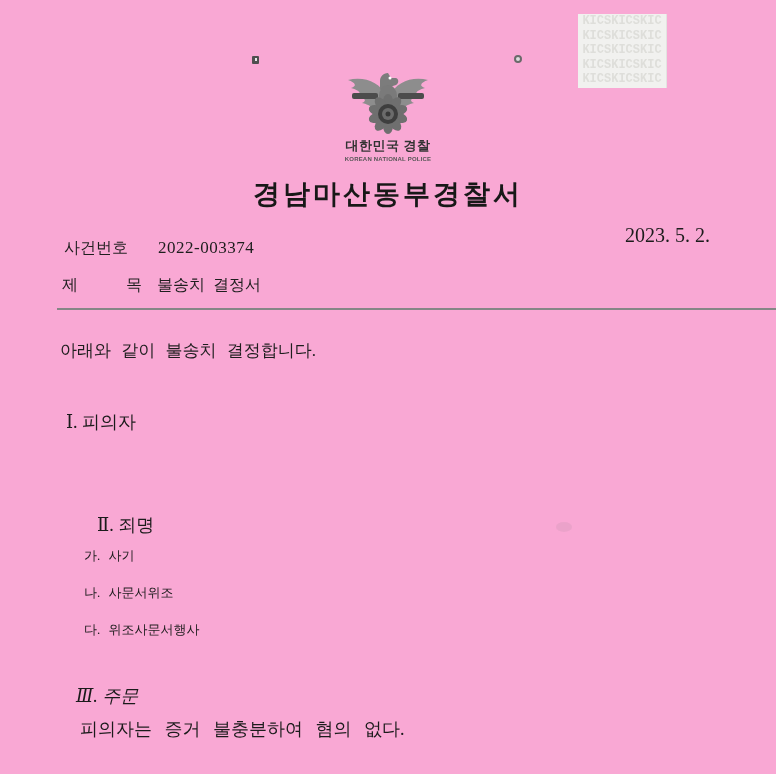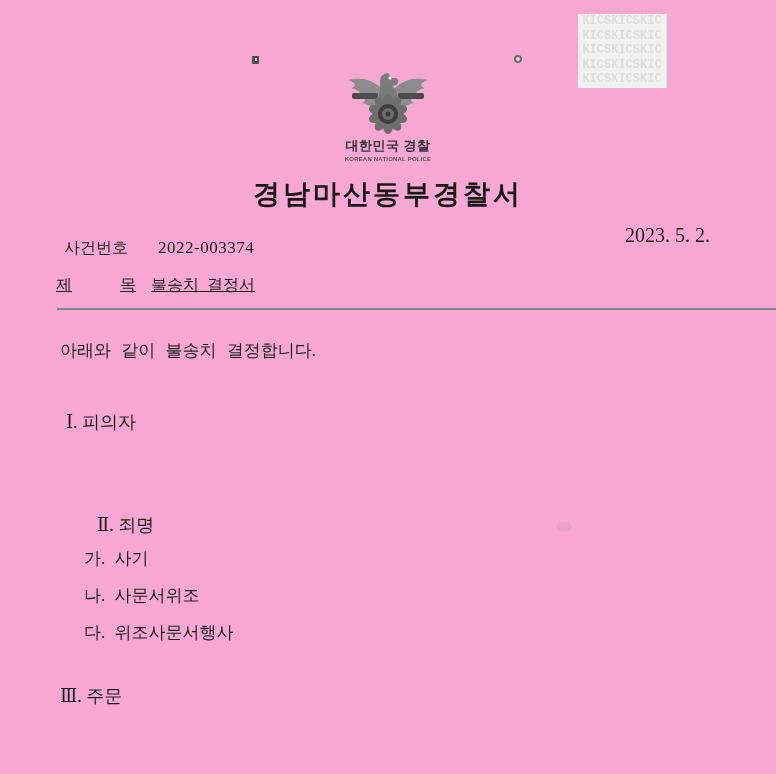--- a/index.html
+++ b/index.html
@@ -49,33 +49,33 @@
   }
   .station-title {
     position:absolute; left:0; right:0; top:164px; margin:12px;
     text-align:center; font-size:27px; font-weight:bold; letter-spacing:3px; color:#181818;
   }
   .doc-date {
     position:absolute; right:66px; top:186px; font-size:20px; color:#1c1c1c;margin-top:38px;
   }
   .case-line { position:absolute; left:64px; top:238px; font-size:16px;text-align:center; }
   .case-value { margin-left:30px; font-size:17px; letter-spacing:0.5px; }
-  .subject-line { position:absolute; left:56px; top:275px; font-size:16px;text-decoration:underline; }
+  .subject-line { position:absolute; left:62px; top:275px; font-size:16px; }
   .subject-b { margin-left:48px; }
   .subject-value { margin-left:15px; word-spacing:4px; }
   .rule {
     position:absolute; left:57px; right:0; top:308px; height:2px;
     background:#868686; border:none; margin:0;
   }
   .intro { position:absolute; left:60px; top:322px; font-size:17px; word-spacing:6px; }
   .sec-heading { position:absolute; font-size:18px; color:#1b1b1b; }
   .sec1 { left:66px; top:410px; }
   .sec2 { left:63px; top:513px;margin-left:34px; }
-  .sec3 { left:60px; top:684px; }
-  .sec-item { position:absolute; font-size:17px; word-spacing:5px; color:#1b1b1b; }
+  .sec3 { left:76px; top:684px;font-style:italic; }
+  .sec-item { position:absolute; font-size:13px; word-spacing:5px; color:#1b1b1b; }
   .item-a { left:84px; top:547px; }
   .item-b { left:84px; top:584px; }
   .item-c { left:84px; top:621px; }
   .item-order { left:80px; top:717px; font-size:18px; word-spacing:8px; }
 </style>
 </head>
 <body>
 
 <div class="page">
 
@@ -137,14 +137,15 @@
   <p class="intro">아래와 같이 불송치 결정합니다.</p>
 
   <div class="sec-heading sec1">Ⅰ. 피의자</div>
 
   <div class="sec-heading sec2">Ⅱ. 죄명</div>
   <div class="sec-item item-a">가. 사기</div>
   <div class="sec-item item-c">다. 위조사문서행사</div>
   <div class="sec-item item-b">나. 사문서위조</div>
 
   <div class="sec-heading sec3">Ⅲ. 주문</div>
+  <div class="sec-item item-order">피의자는 증거 불충분하여 혐의 없다.</div>
 
 </div>
 
 </body></html>

